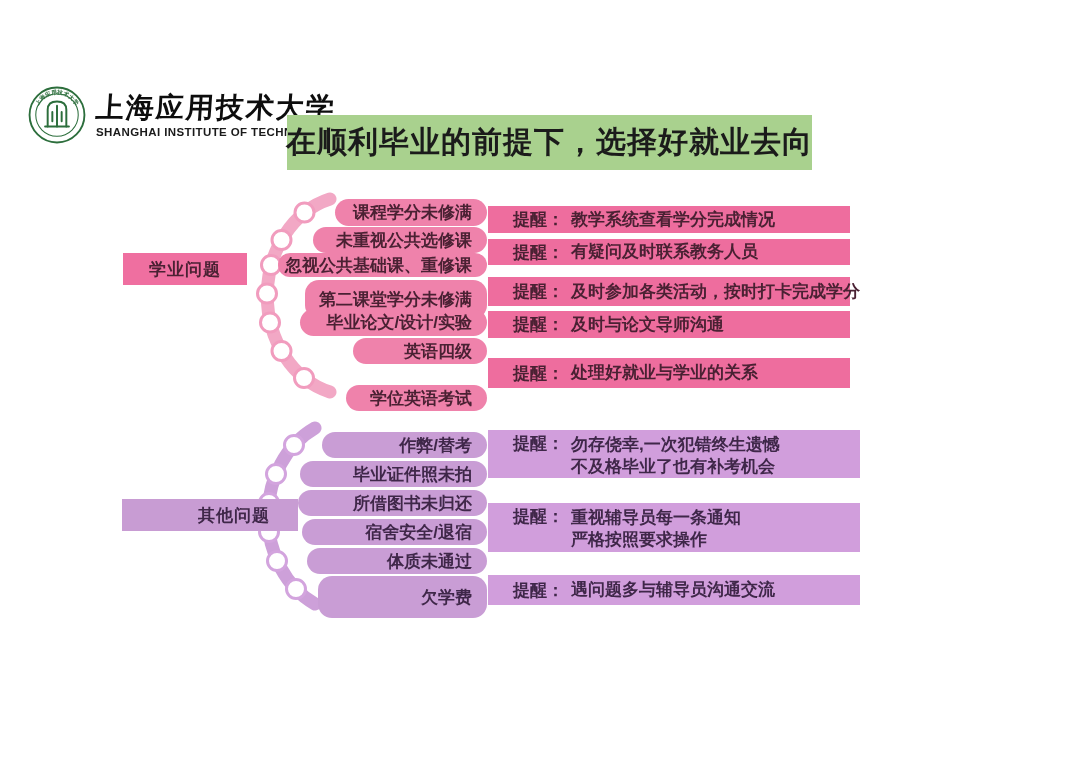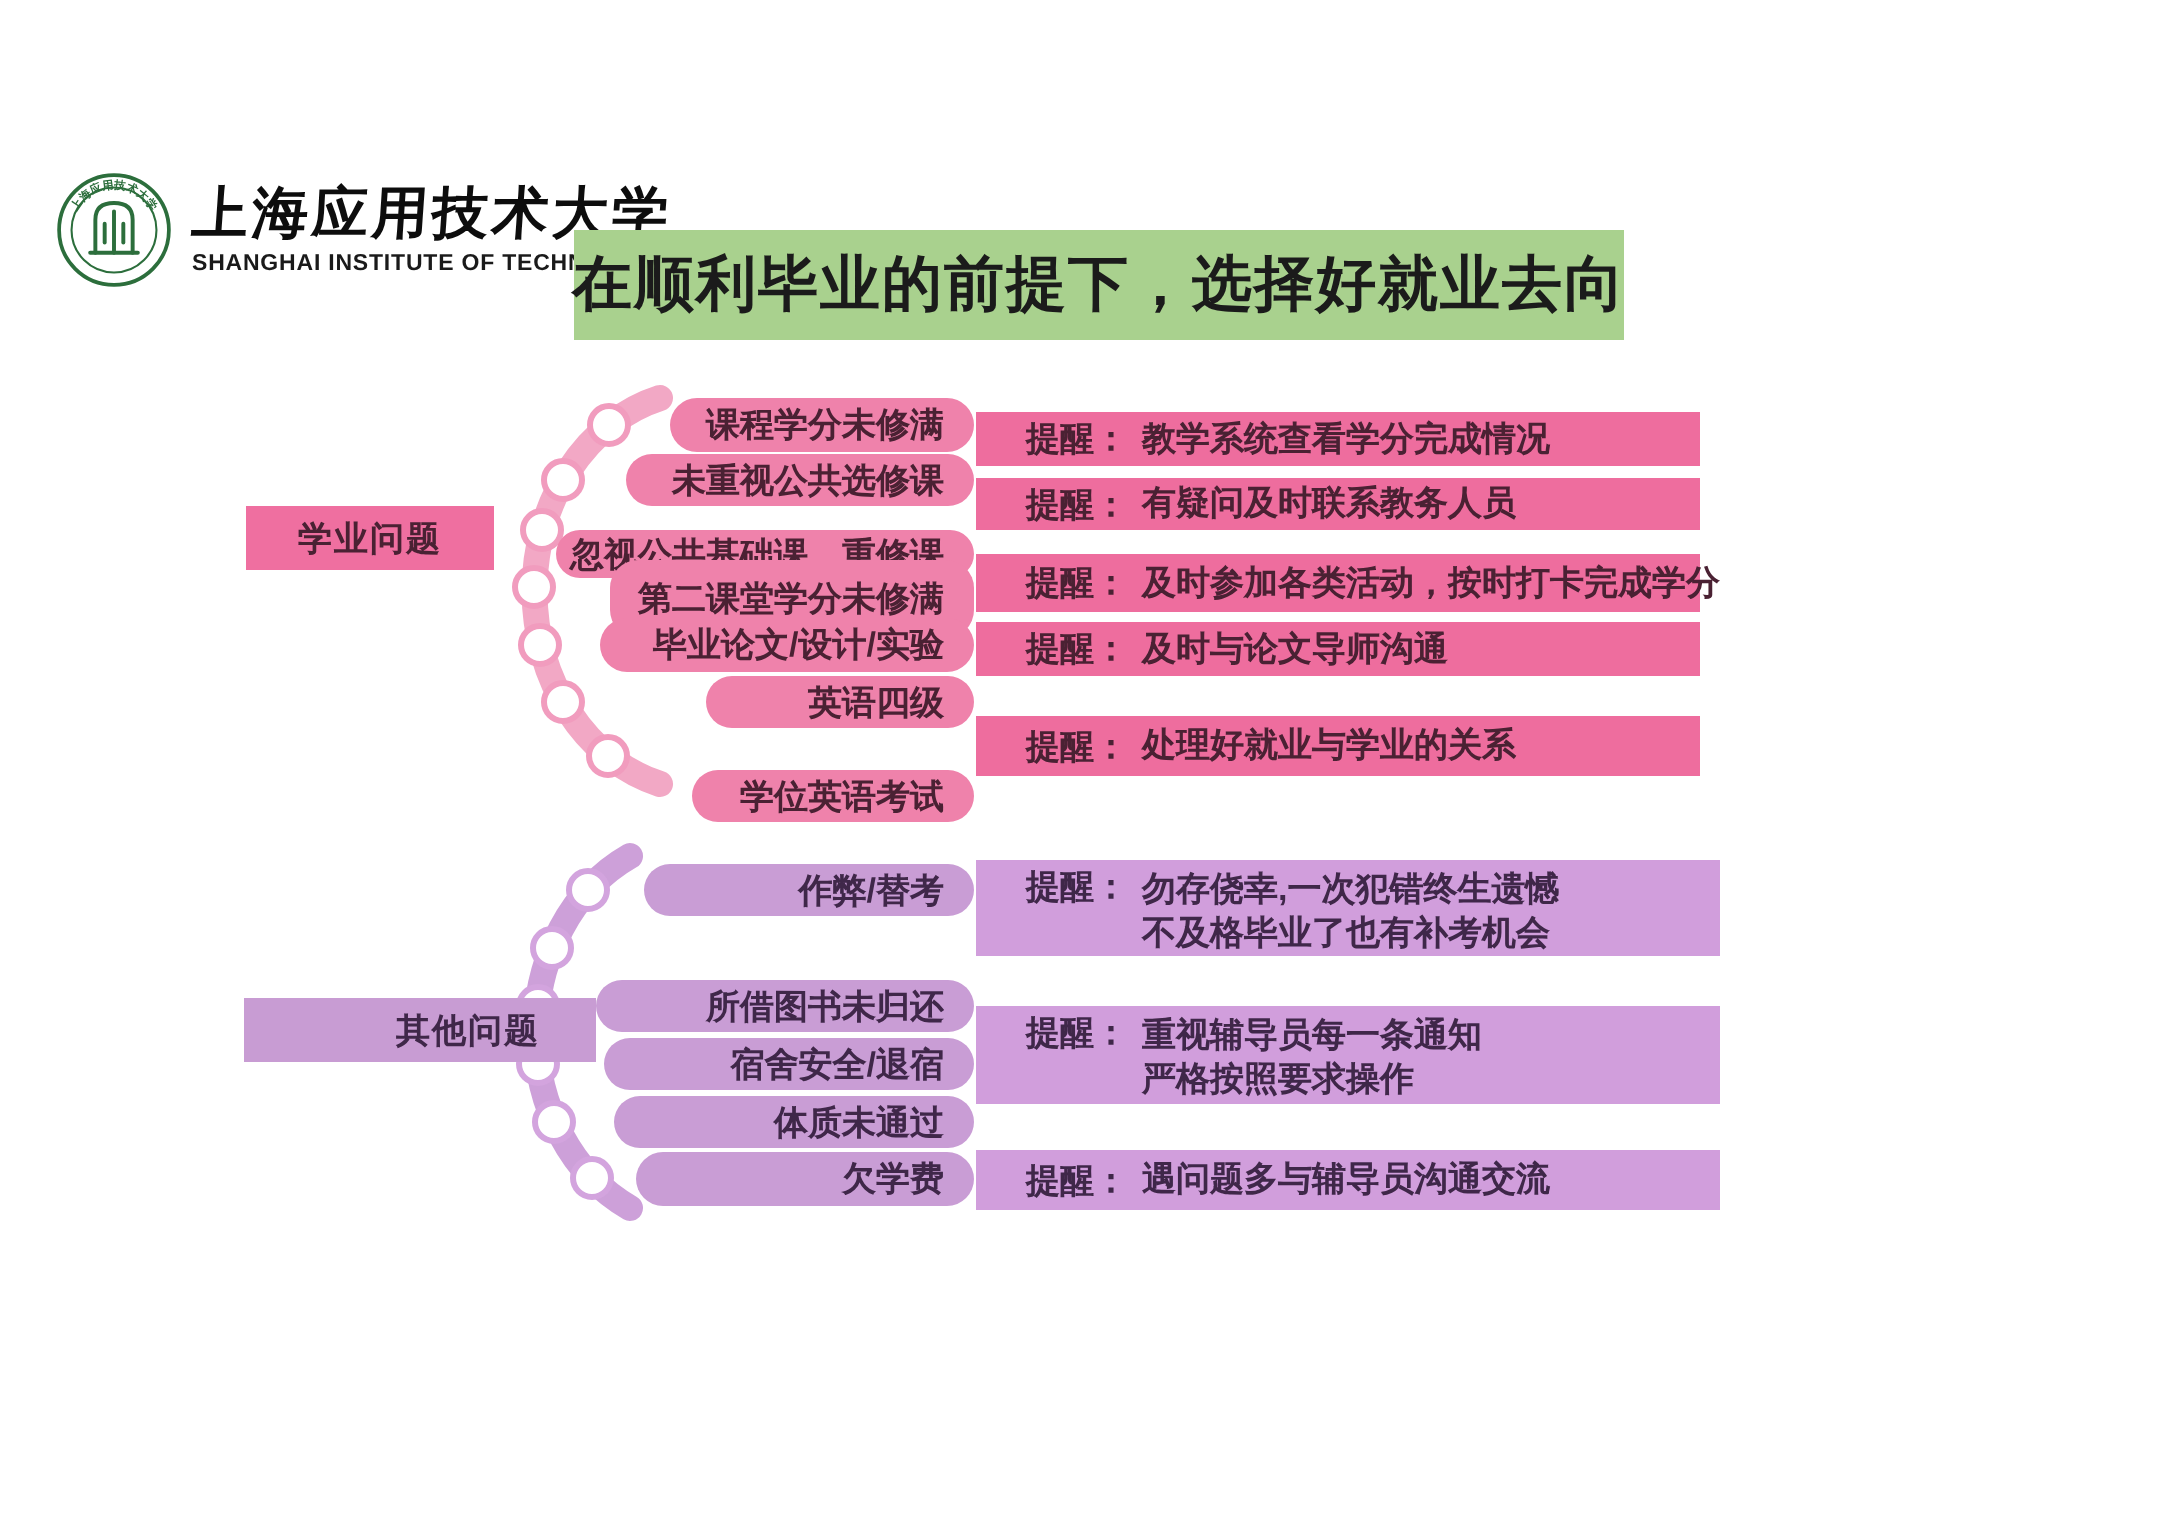--- a/index.html
+++ b/index.html
@@ -106,21 +106,21 @@
     <circle class="node1" cx="269" cy="503" r="9.5"></circle>
     <circle class="node1" cx="269" cy="532" r="9.5"></circle>
     <circle class="node1" cx="277" cy="561" r="9.5"></circle>
     <circle class="node1" cx="296" cy="589" r="9.5"></circle>
   </svg>
 
   <div class="label-box g0" style="left:123px;top:253px;width:124px;height:32px;">学业问题</div>
 
   <div class="pill g0" style="left:335px;top:199px;width:152px;height:27px;">课程学分未修满</div>
   <div class="pill g0" style="left:313px;top:227px;width:174px;height:26px;">未重视公共选修课</div>
-  <div class="pill g0" style="left:278px;top:253px;width:209px;height:24px;margin-top:12px;">忽视公共基础课、重修课</div>
+  <div class="pill g0" style="left:278px;top:253px;width:209px;height:24px;">忽视公共基础课、重修课</div>
   <div class="pill g0" style="left:305px;top:280px;width:182px;height:39px;">第二课堂学分未修满</div>
   <div class="pill g0" style="left:300px;top:309px;width:187px;height:27px;">毕业论文/设计/实验</div>
   <div class="pill g0" style="left:353px;top:338px;width:134px;height:26px;">英语四级</div>
   <div class="pill g0" style="left:346px;top:385px;width:141px;height:26px;">学位英语考试</div>
 
   <div class="bar g0" style="left:488px;top:206px;width:362px;height:27px;">
     <span class="bar-label">提醒：</span>
     <span class="bar-lines">
         <span>教学系统查看学分完成情况</span>
       </span>
@@ -146,24 +146,25 @@
   <div class="bar g0" style="left:488px;top:358px;width:362px;height:30px;">
     <span class="bar-label">提醒：</span>
     <span class="bar-lines">
         <span>处理好就业与学业的关系</span>
       </span>
   </div>
 
   <div class="label-box g1" style="left:122px;top:499px;width:128px;height:32px;padding-left:48px;">其他问题</div>
 
   <div class="pill g1" style="left:322px;top:432px;width:165px;height:26px;">作弊/替考</div>
+  <div class="pill g1" style="left:300px;top:461px;width:187px;height:26px;">毕业证件照未拍</div>
   <div class="pill g1" style="left:298px;top:490px;width:189px;height:26px;">所借图书未归还</div>
   <div class="pill g1" style="left:302px;top:519px;width:185px;height:26px;">宿舍安全/退宿</div>
   <div class="pill g1" style="left:307px;top:548px;width:180px;height:26px;">体质未通过</div>
-  <div class="pill g1" style="left:318px;top:576px;width:169px;height:27px;">欠学费</div>
+  <div class="pill g1" style="left:318px;top:576px;width:169px;height:42px;">欠学费</div>
 
   <div class="bar g1" style="left:488px;top:430px;width:372px;height:48px;">
     <span class="bar-label" style="align-self:flex-start;line-height:22px;margin-top:3px;">提醒：</span>
     <span class="bar-lines" style="margin-top:3px;">
       <span>勿存侥幸,一次犯错终生遗憾</span>
       <span>不及格毕业了也有补考机会</span>
     </span>
   </div>
   <div class="bar g1" style="left:488px;top:503px;width:372px;height:49px;">
     <span class="bar-label" style="align-self:flex-start;line-height:22px;margin-top:3px;">提醒：</span>

